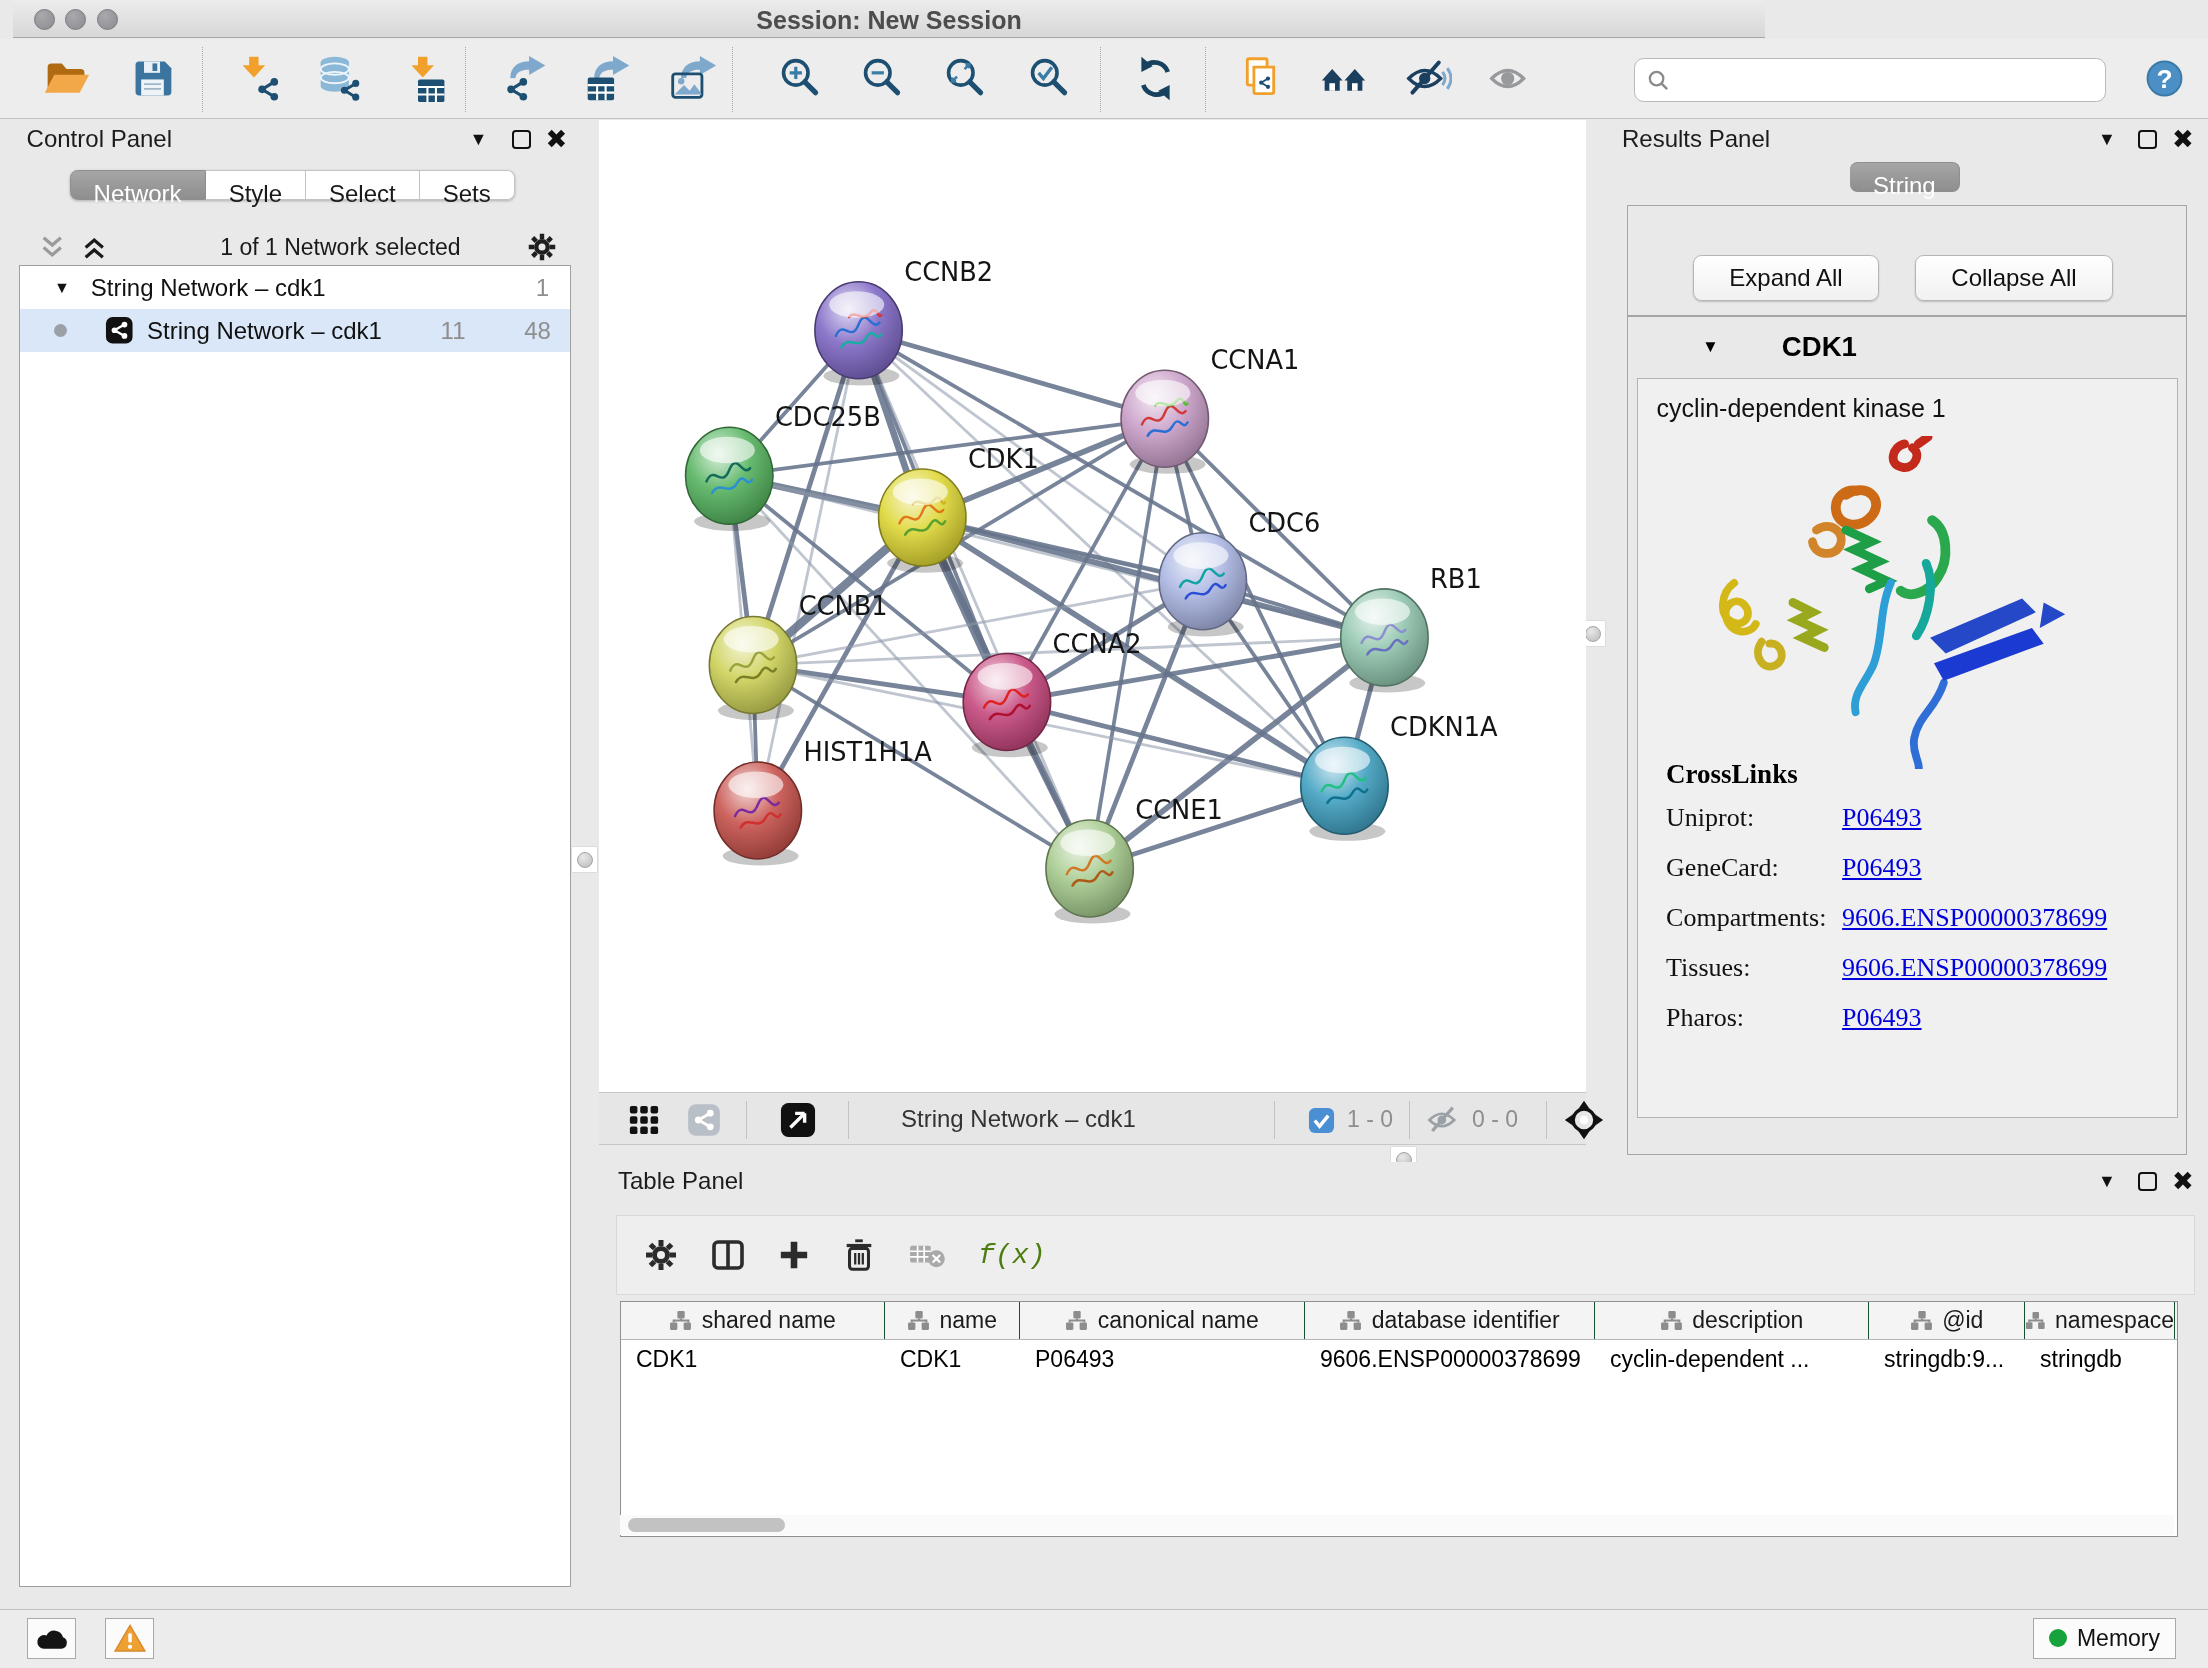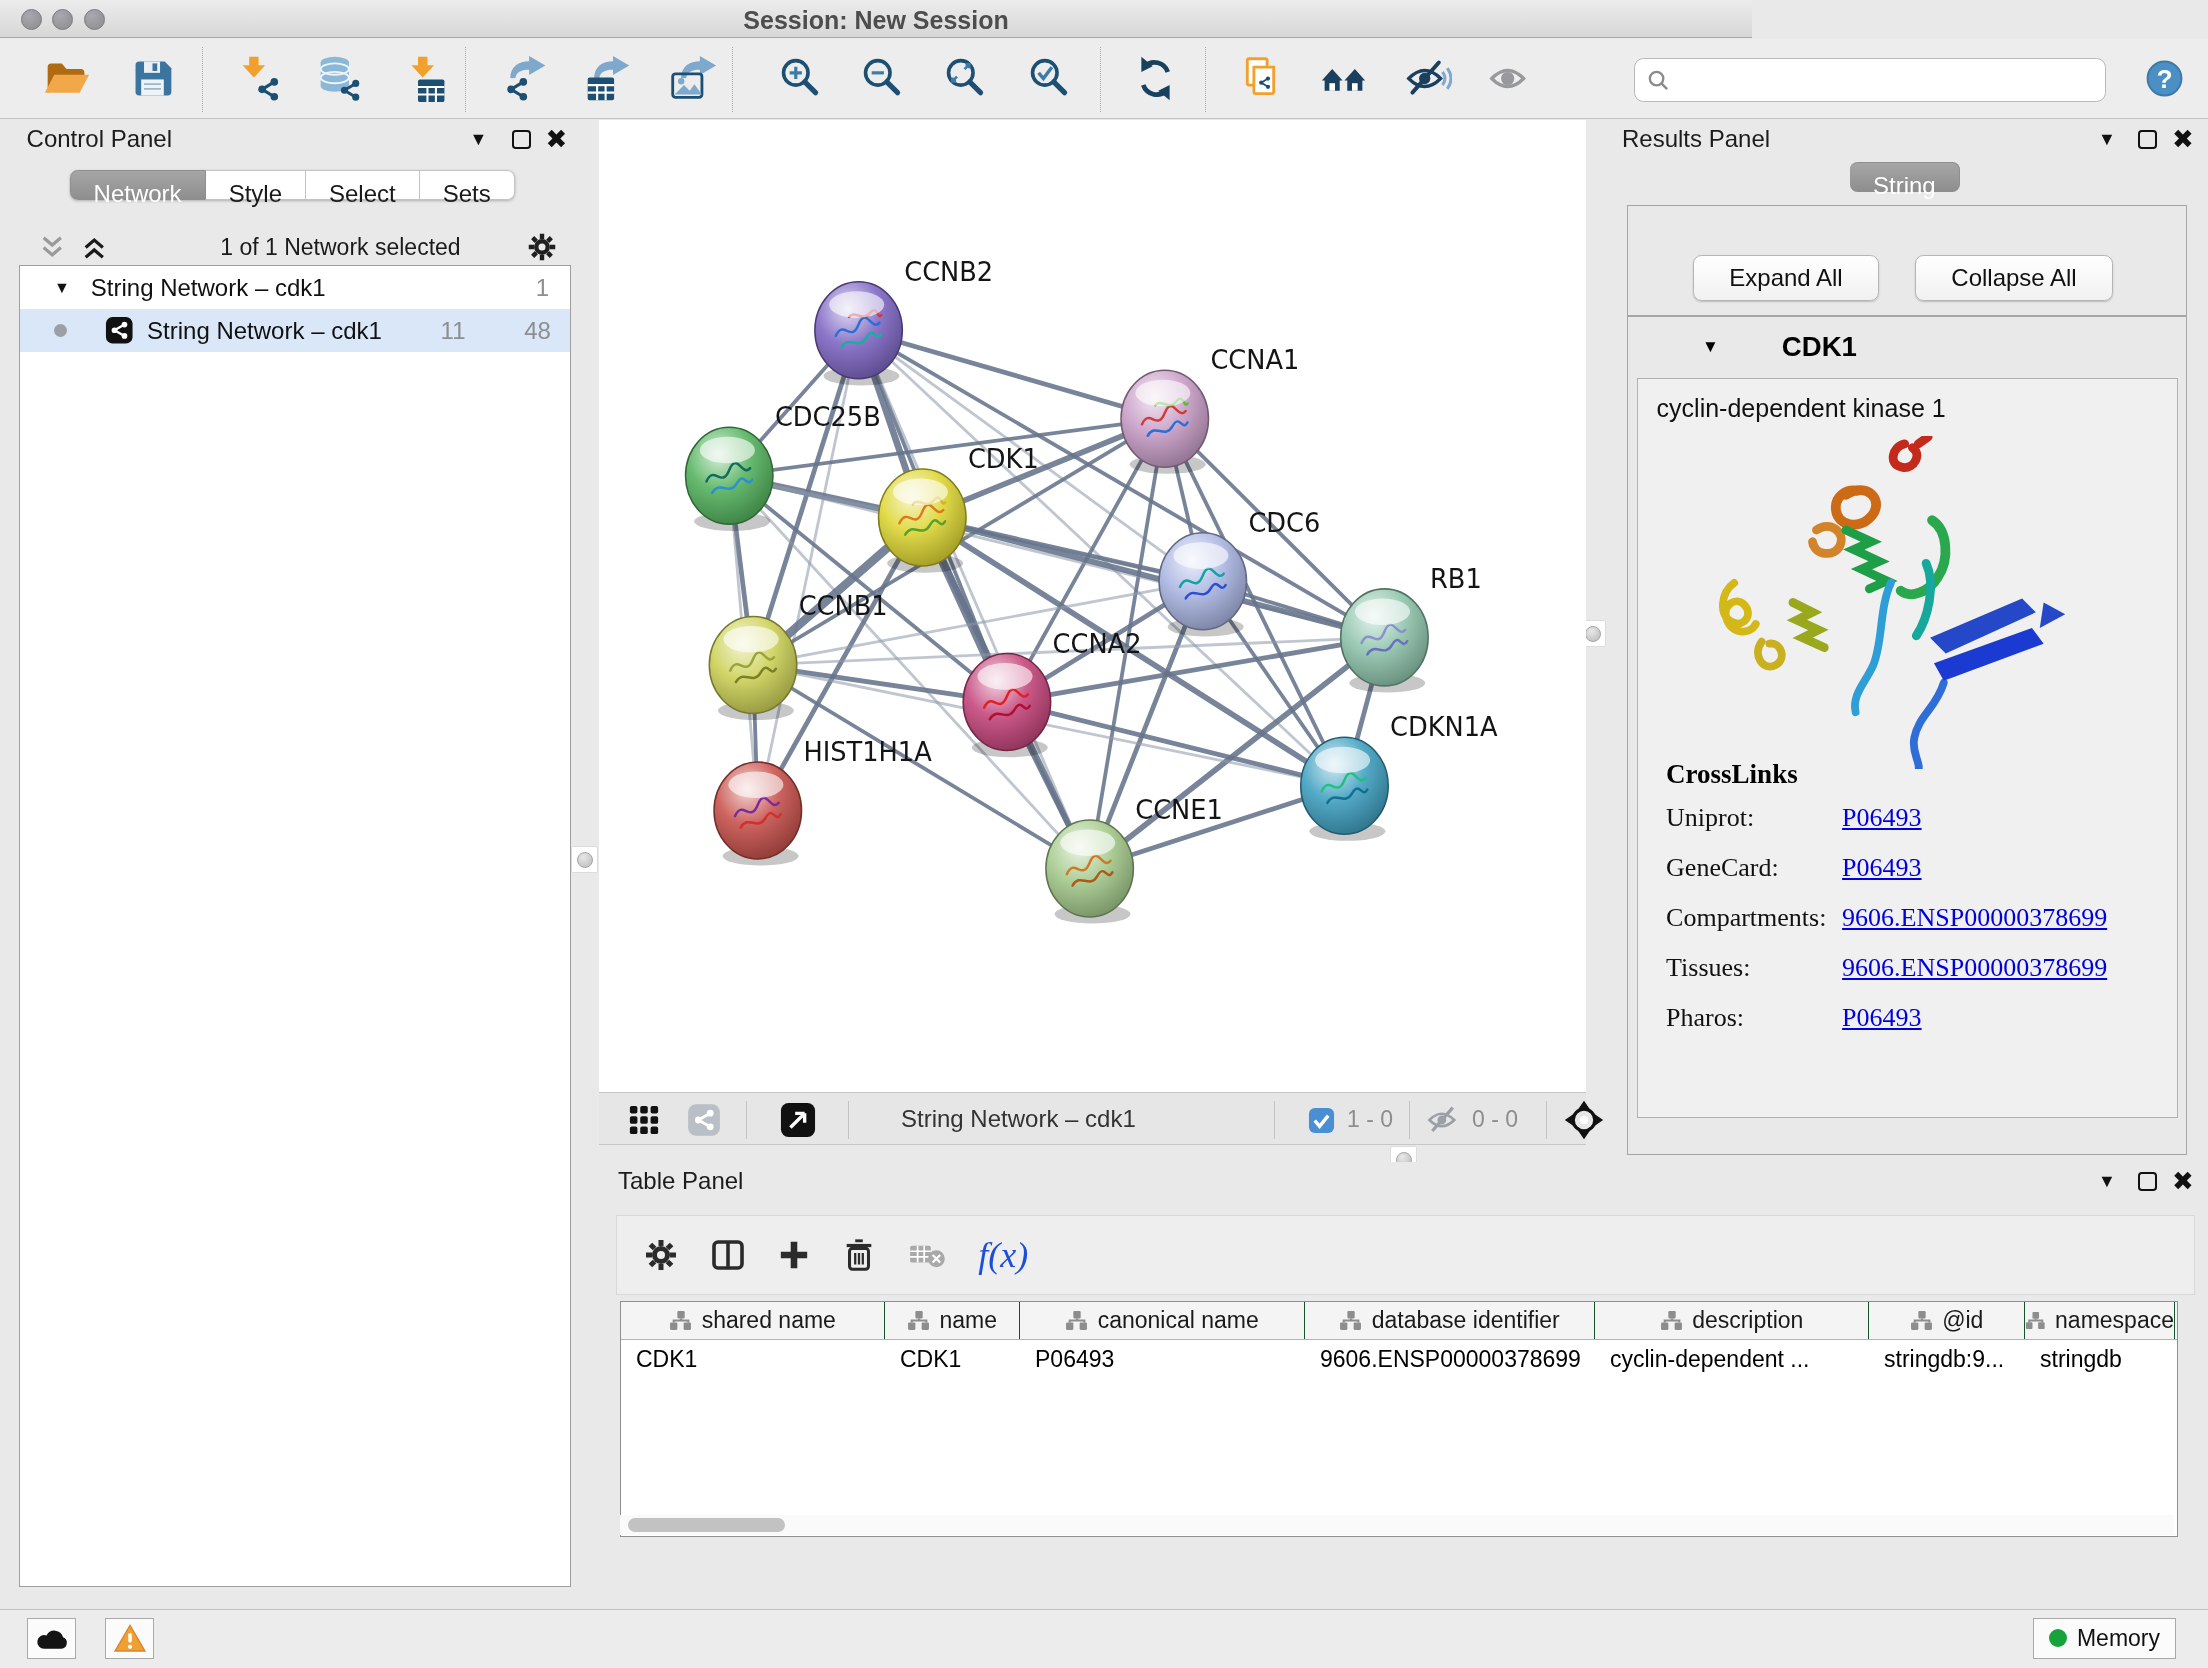--- a/index.html
+++ b/index.html
@@ -1,21 +1,21 @@
 <!DOCTYPE html>
 <html style="font-size:15px"><head>
 <meta charset="utf-8">
 <style>
   * { margin:0; padding:0; box-sizing:border-box; }
   html,body { width:2208px; height:1668px; overflow:hidden; }
   body { font-family:"Liberation Sans","DejaVu Sans",sans-serif; background:#e9e9e9; position:relative; }
   .abs { position:absolute; }
 
   
-  #titlebar { position:absolute; left:0; top:0; width:1752px; height:38px;
+  #titlebar { position:absolute; left:13px; top:0; width:1752px; height:38px;
     background:linear-gradient(#ececec,#d7d7d7); border-bottom:1px solid #a9a9a9;text-decoration:underline; }
   .tl-dot { position:absolute; top:8.6px; width:21px; height:21px; border-radius:50%;
     background:radial-gradient(circle at 35% 30%, #a8a8ad, #8b8b90); border:1px solid #77777c; }
   #win-title { position:absolute; top:5.7px; left:0; width:100%; text-align:center;
     font-size:25px; font-weight:600; color:#4d4d4d; }
 
   
   #toolbar { position:absolute; left:0; top:39px; width:2208px; height:80px;
     background:#ededed; border-bottom:1px solid #c2c2c2; }
   .tbtn { position:absolute; top:13.3px; width:53px; height:53px; display:flex;
@@ -717,21 +717,21 @@
         <path d="M4 9 h26" stroke="#2b2b2b" stroke-width="3.4"></path>
         <rect x="7" y="12" width="20" height="22" rx="3" fill="none" stroke="#2b2b2b" stroke-width="3.2"></rect>
         <path d="M13 17 v12 M17 17 v12 M21 17 v12" stroke="#2b2b2b" stroke-width="2.4"></path>
       </svg>
     <svg width="38" height="30" viewBox="0 0 40 32">
         <rect x="2" y="6" width="22" height="18" rx="2" fill="#a9a9a9"></rect>
         <path d="M2 12 h22 M2 18 h22 M10 6 v18 M17 6 v18" stroke="#fff" stroke-width="1.8"></path>
         <circle cx="30" cy="20" r="9" fill="#a9a9a9"></circle>
         <path d="M26 16 l8 8 M34 16 l-8 8" stroke="#fff" stroke-width="2.4"></path>
       </svg>
-    <span style="font-family:Liberation Serif, serif;font-style:italic;font-size:36px;color:#1d4ed8">f(x)</span>
+    <span style="font-family:Liberation Mono, monospace;font-style:italic;font-size:28px;color:#4d7c0f">f(x)</span>
   </div>
   <div id="data-table">
     <div id="tbl-head">
         <div class="th" style="width: 264px; flex: 0 0 auto;">
           <svg width="23" height="23" viewBox="0 0 24 24">
             <use href="#treeg"></use>
           </svg>
           <span>shared name</span>
         </div>
         <div class="th" style="width: 135px; flex: 0 0 auto;">

